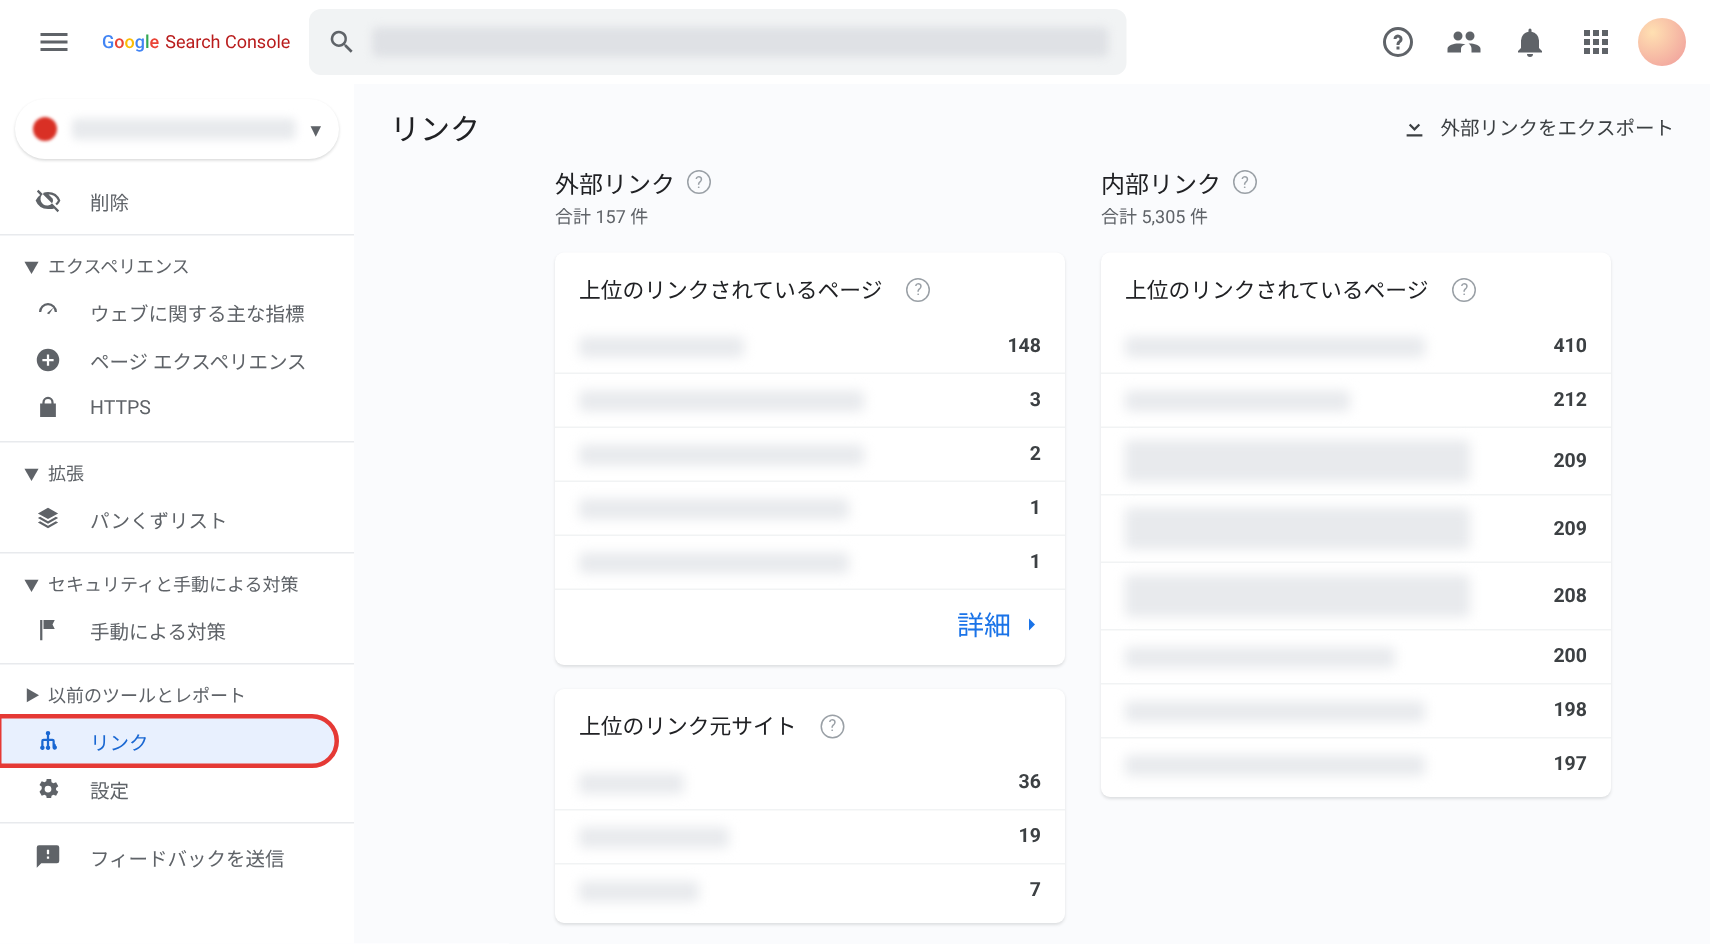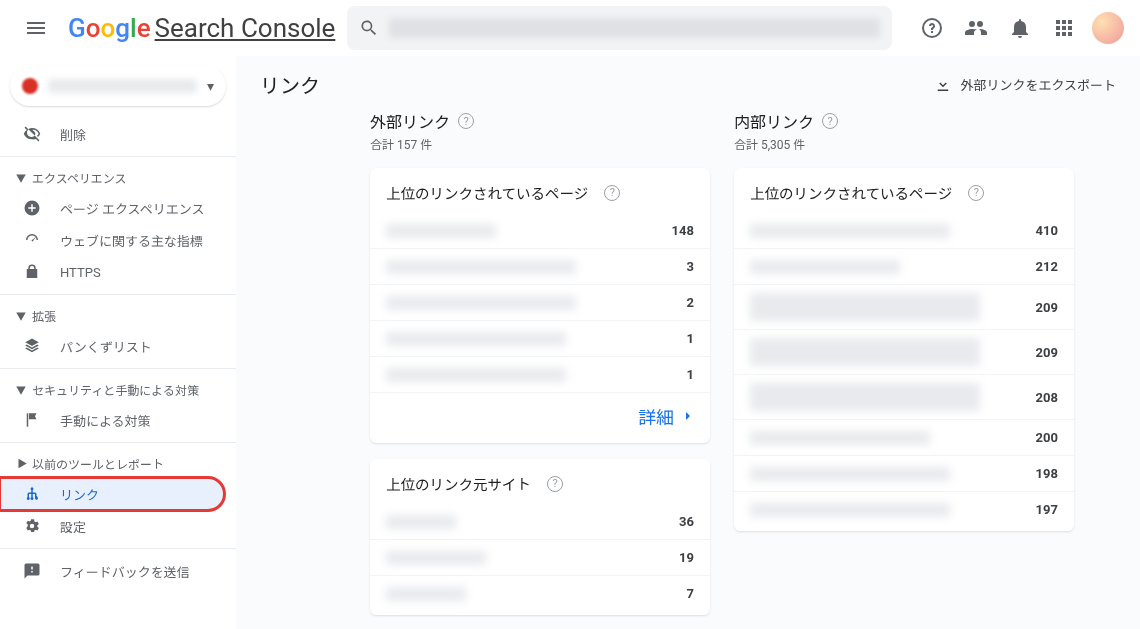--- a/index.html
+++ b/index.html
@@ -2,24 +2,24 @@
 <html><head>
 <meta charset="utf-8">
 <style>
   * { box-sizing: border-box; margin: 0; padding: 0; }
   html, body { width: 1140px; height: 629px; overflow: hidden; font-family: Roboto, "Noto Sans JP", Arial, sans-serif; background: #fff; color: #3c4043; }
   .app { display: flex; flex-direction: column; width: 1140px; height: 629px; }
   
   .header { display: flex; align-items: center; height: 56px; padding: 0 16px; gap: 12px; }
   .icon-btn { width: 40px; height: 40px; border-radius: 50%; display: flex; align-items: center; justify-content: center; color: #5f6368; cursor: pointer; }
   .icon-btn svg { width: 24px; height: 24px; }
-  .logo { display: flex; align-items: baseline; gap: 4px; font-size: 26px; }
+  .logo { display: flex; align-items: baseline; gap: 4px; font-size: 12px; }
   .logo .g { font-weight: 500; }
   .logo .g span:nth-child(1){color:#4285f4}.logo .g span:nth-child(2){color:#ea4335}.logo .g span:nth-child(3){color:#fbbc05}.logo .g span:nth-child(4){color:#4285f4}.logo .g span:nth-child(5){color:#34a853}.logo .g span:nth-child(6){color:#ea4335}
-  .logo .sc { color: #404040; font-weight: 400; text-decoration: underline; }
+  .logo .sc { color: #b91c1c; font-weight: 400; }
   .search-wrap { flex: 1; display: flex; align-items: center; }
   .search-box { display:flex; align-items:center; background:#f1f3f4; border-radius: 8px; height: 44px; width: 545px; padding: 0 12px; gap: 10px; color:#5f6368; }
   .search-box .blur { flex:1; height: 20px; border-radius: 4px; background: #dfe1e5; filter: blur(3px); }
   .right-icons { display:flex; align-items:center; gap: 4px; }
   .avatar { width: 32px; height: 32px; border-radius: 50%; background: radial-gradient(circle at 30% 30%, #ffe0b2, #ef9a9a); margin-left:4px; }
   
   .body { flex:1; display:flex; min-height:0; }
   
   .sidebar { width: 236px; padding: 6px 0 10px 0; overflow:hidden; font-size: 13px; color:#5f6368; }
   .property-pill { margin: 4px 10px 12px 10px; height: 40px; border-radius: 20px; background:#fff; box-shadow: 0 1px 2px rgba(60,64,67,.2); display:flex; align-items:center; padding:0 12px; gap:10px; }
@@ -126,32 +126,32 @@
       </div>
 
       <div class="divider"></div>
       <div class="section-hdr">
           <span class="arrow">▼</span>
           <span>エクスペリエンス</span>
         </div>
       <div class="nav-item">
         <span class="nico">
             <svg viewBox="0 0 24 24">
+              <path fill="currentColor" d="M12 4a8 8 0 00-8 8h2a6 6 0 1112 0h2a8 8 0 00-8-8zm-1 9l6-5-4 6-2-1z"></path>
+            </svg>
+          </span>
+        <span>ウェブに関する主な指標</span>
+      </div>
+      <div class="nav-item">
+        <span class="nico">
+            <svg viewBox="0 0 24 24">
               <path fill="currentColor" d="M12 2a10 10 0 100 20 10 10 0 000-20zm5 11h-4v4h-2v-4H7v-2h4V7h2v4h4v2z"></path>
             </svg>
           </span>
         <span>ページ エクスペリエンス</span>
-      </div>
-      <div class="nav-item">
-        <span class="nico">
-            <svg viewBox="0 0 24 24">
-              <path fill="currentColor" d="M12 4a8 8 0 00-8 8h2a6 6 0 1112 0h2a8 8 0 00-8-8zm-1 9l6-5-4 6-2-1z"></path>
-            </svg>
-          </span>
-        <span>ウェブに関する主な指標</span>
       </div>
       <div class="nav-item">
         <span class="nico">
             <svg viewBox="0 0 24 24">
               <path fill="currentColor" d="M17 8V7a5 5 0 00-10 0v1H5v12h14V8h-2zM9 7a3 3 0 016 0v1H9V7z"></path>
             </svg>
           </span>
         <span>HTTPS</span>
       </div>
 

